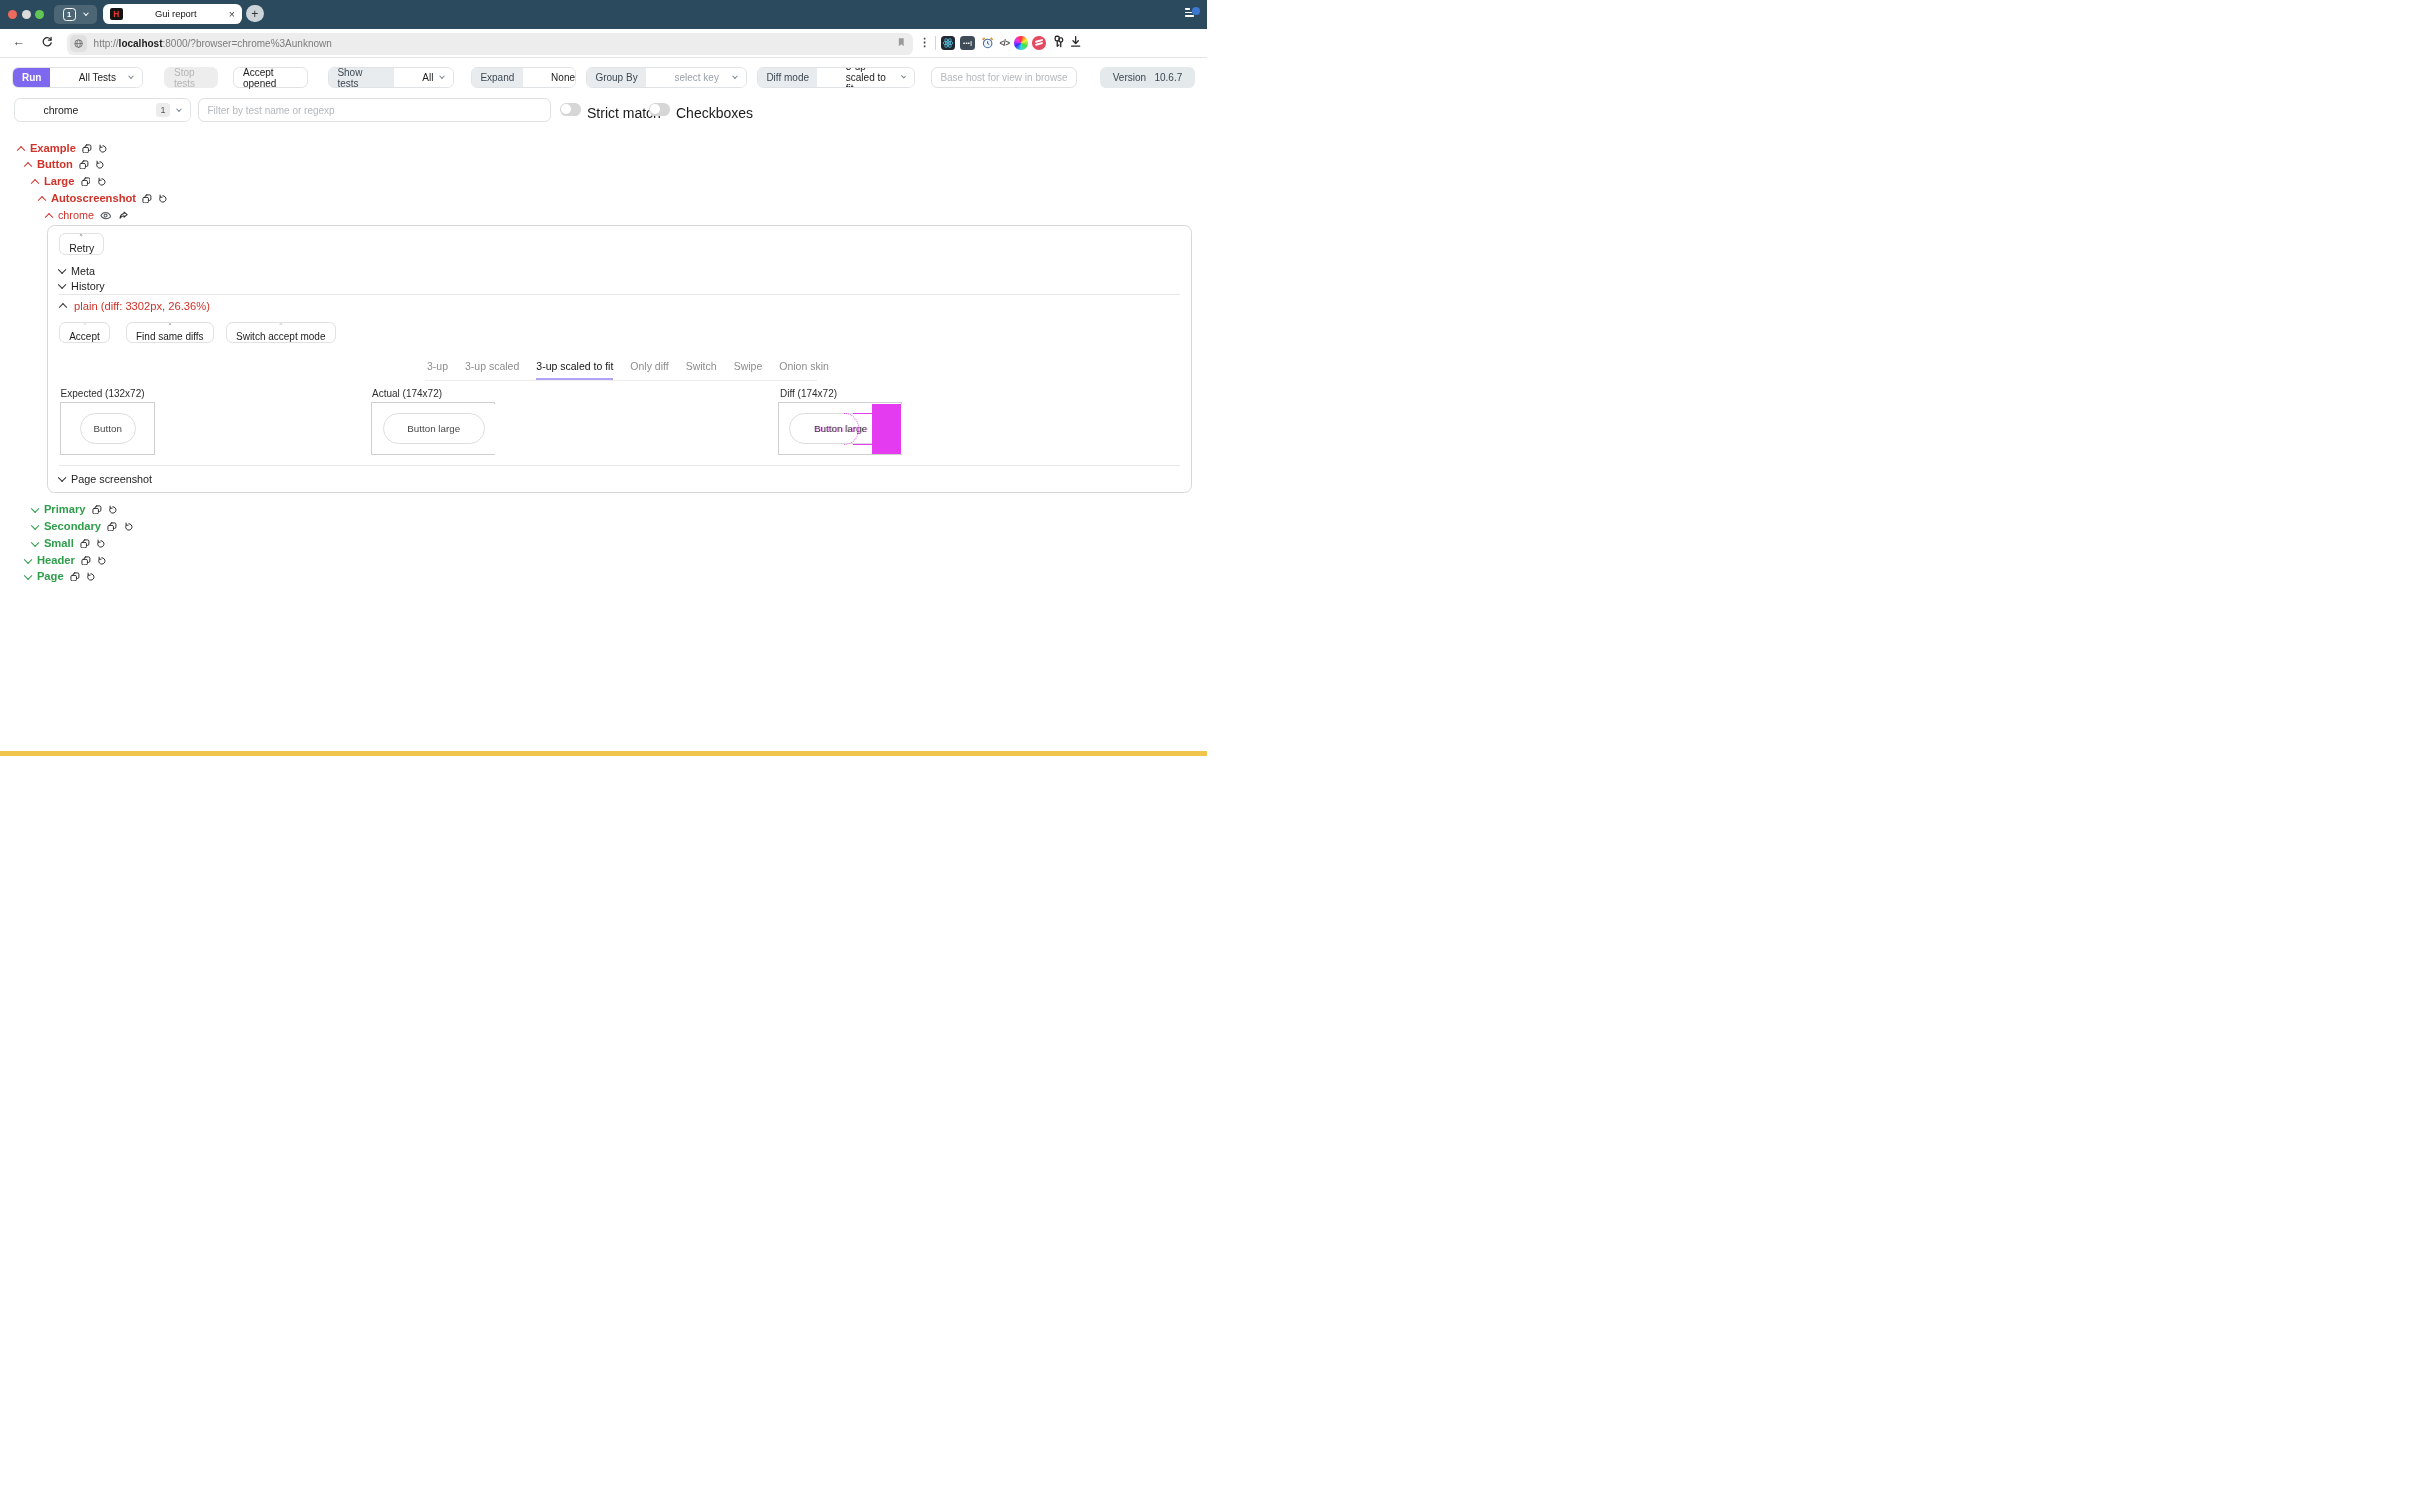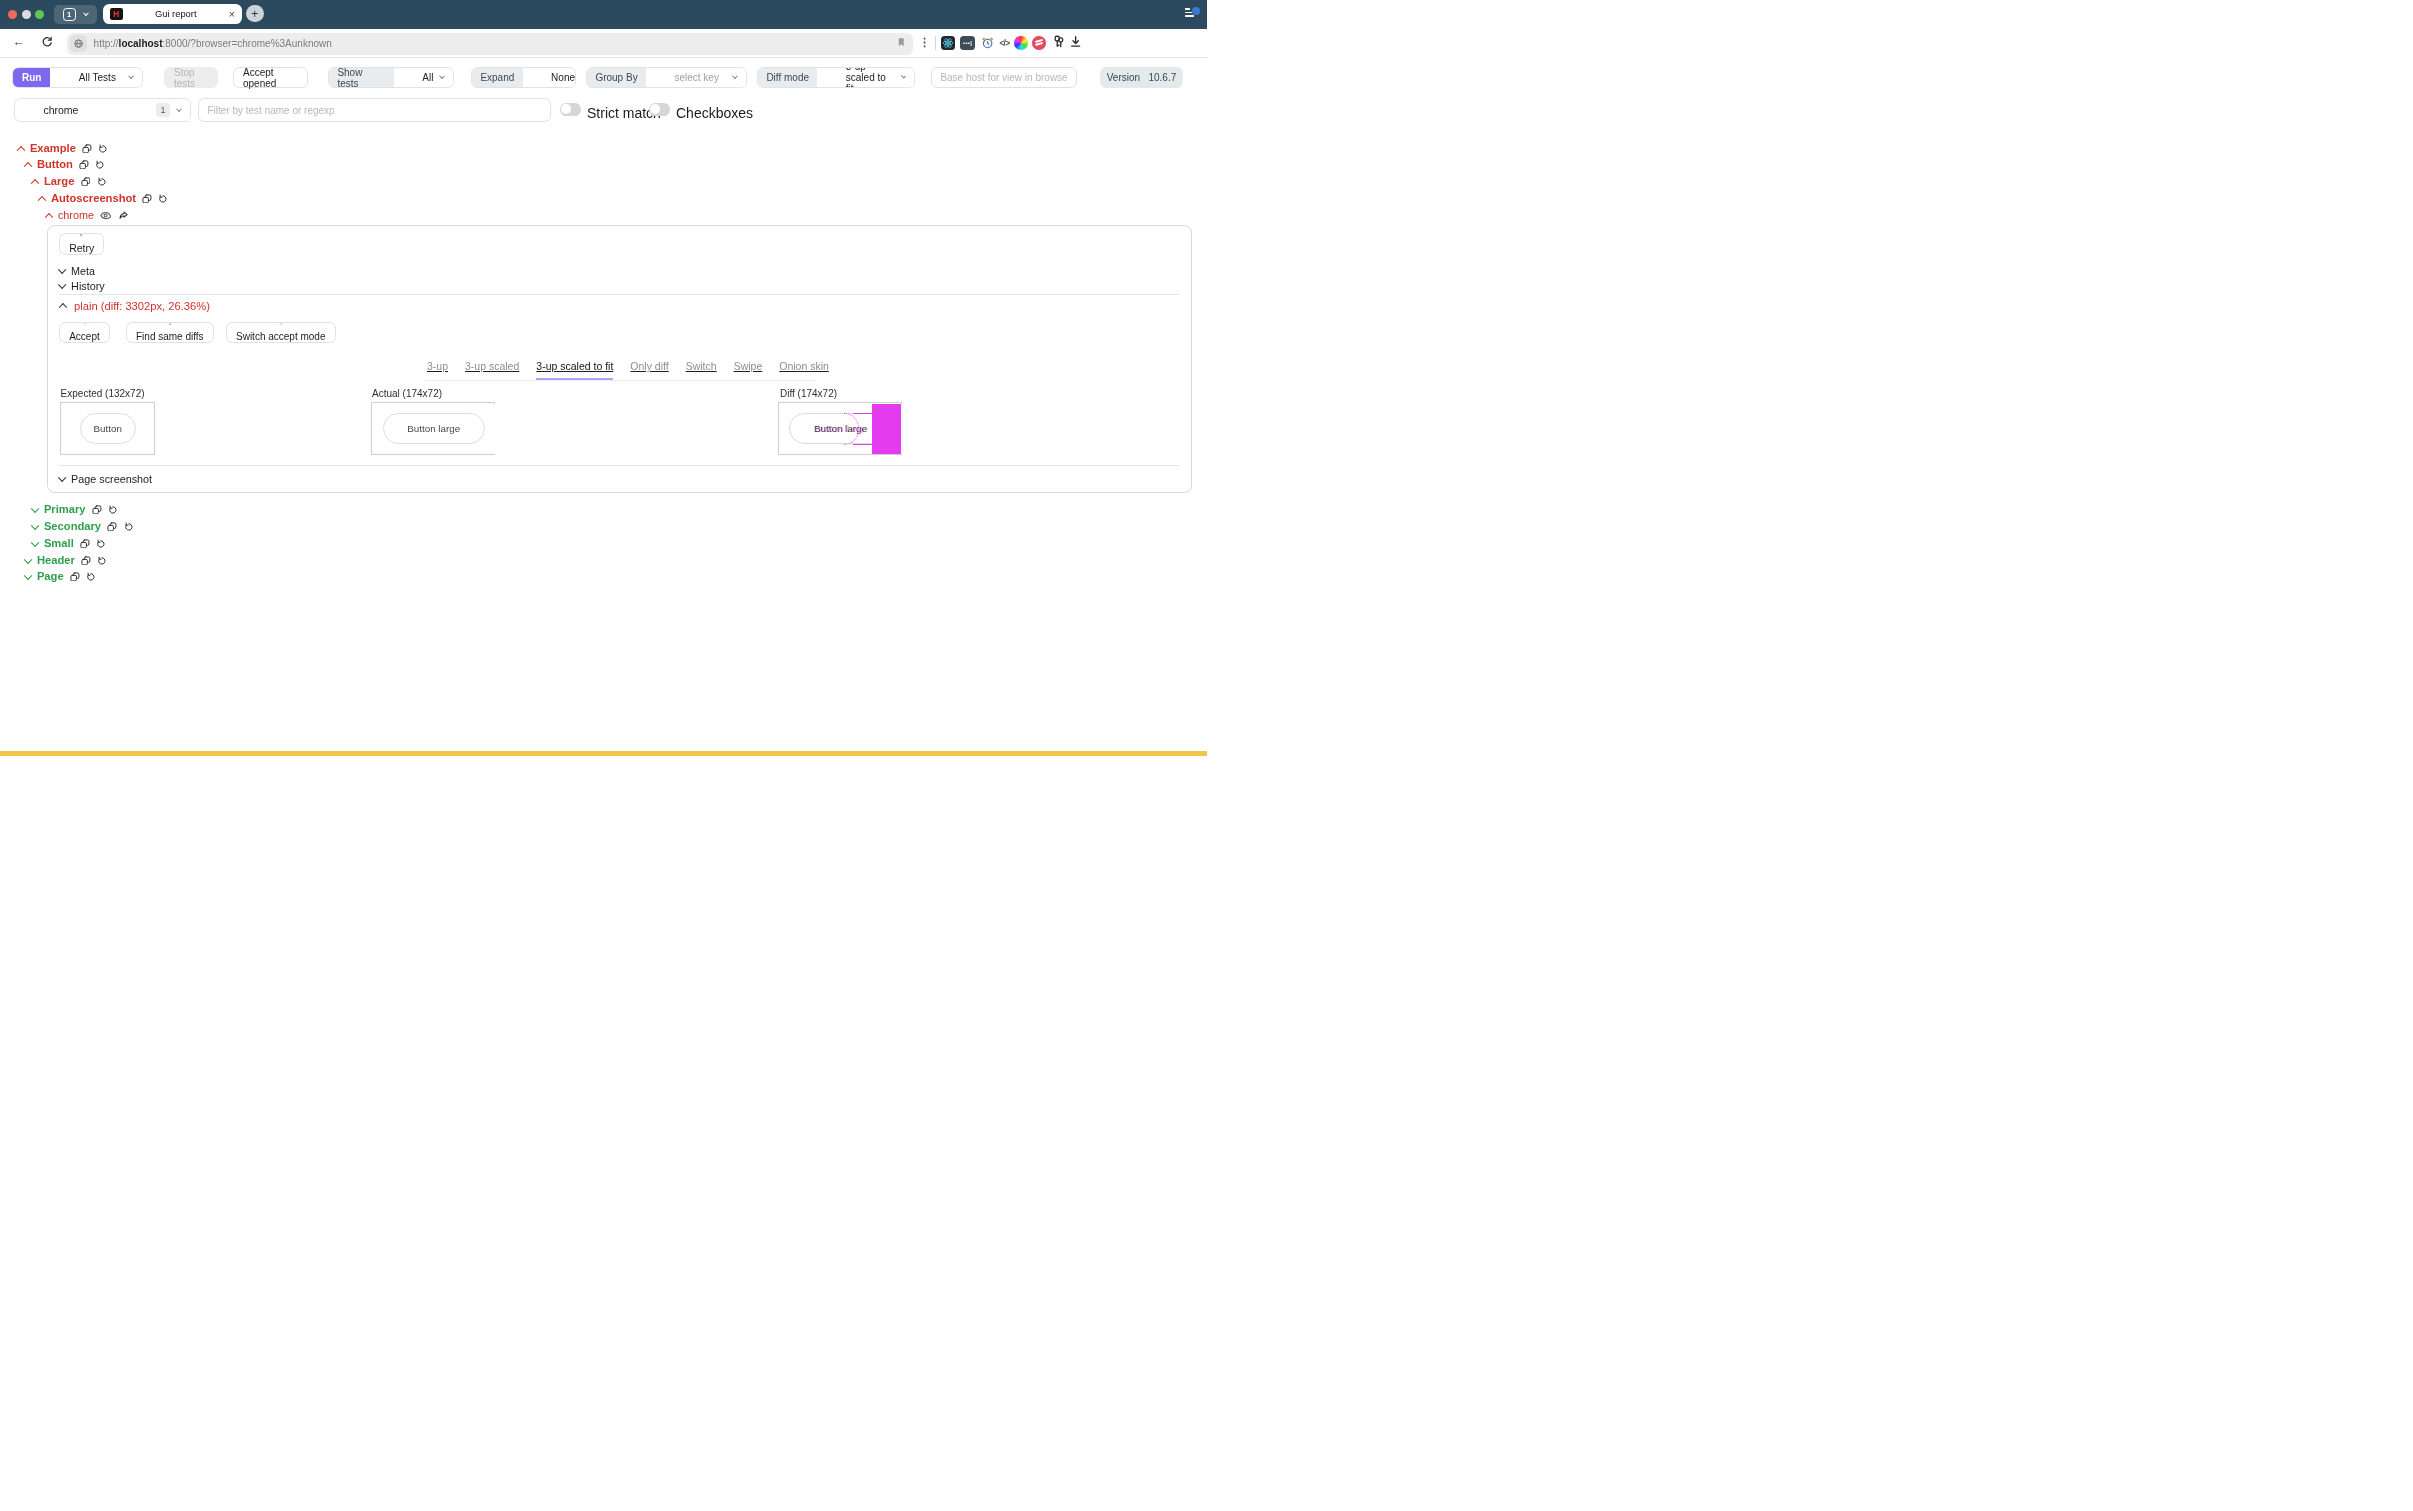--- a/index.html
+++ b/index.html
@@ -89,21 +89,21 @@
   
   .panel { position:absolute; left:47px; top:225px; width:1145px; height:268px;
     border:0.7px solid #d8d8d8; border-radius:7.7px; background:#fff; }
   .pbtn { position:absolute; display:flex; align-items:center; gap:5.6px; border:0.7px solid #e1e1e1;
     border-radius:6.3px; background:#fff; font-size:10px; color:#1d1d1d; padding:0 9px; height:21px;flex-direction:column; }
   .collab { position:absolute; display:flex; align-items:center; gap:6.3px; font-size:10.8px; color:#1d1d1d; }
   .collab .chv { color:#333; }
   .hr { position:absolute; left:11.2px; right:11.2px; height:0.7px; background:#e6e6e6; }
   .statehdr { position:absolute; left:12px; top:74px; display:flex; align-items:center; gap:8.4px; }
   .statehdr .ttl { color:#cf332a; font-size:11.2px; }
-  .difftabs { position:absolute; left:379px; top:134px; display:flex; gap:17px;text-decoration:underline; }
+  .difftabs { position:absolute; left:379px; top:134px; display:flex; gap:17px; }
   .dtab { font-size:10.5px; color:#8d8d8d; padding-bottom:6.3px; border-bottom:2.1px solid transparent; }
   .dtab.active { color:#141414; border-bottom-color:#b1a3f5; }
   .tabtrack { position:absolute; left:377px; top:154px; width:392px; height:1.4px; background:#ececec; }
   .caption { position:absolute; top:162px; font-size:10px; color:#2e2e2e; }
   .shot { position:absolute; top:176px; border:0.7px solid #cfcfcf; padding:0.7px; background:#fff; }
   .shotin { position:relative; background:#fff; height:50px; display:flex; align-items:center; justify-content:center; }
   .pill { border:0.7px solid #dedede; border-radius:15.4px; height:31px; display:flex; align-items:center;
     justify-content:center; font-size:9.8px; color:#484848; background:#fff; }
   .dpill { position:absolute; left:9.8px; top:9.8px; width:102px; height:31px; border:0.7px solid #dcdcdc;
     border-radius:15.4px; display:flex; align-items:center; justify-content:center; font-size:9.8px; color:#3f3f3f;
@@ -256,21 +256,21 @@
     <span class="seg-val" style="flex:1;justify-content:space-between">
       <span>3-up scaled to fit</span>
         <span class="chv down sm"></span>
     </span>
   </div>
 
   <div class="ctl inputc" style="left:931px;top:67px;width:146px">
     <input placeholder="Base host for view in browser" style="">
   </div>
 
-  <div class="ctl badgebox" style="left:1100px;top:67px;width:83px">
+  <div class="ctl badgebox" style="left:1100px;top:67px;width:95px">
     <span>Version</span>
     <span>10.6.7</span>
   </div>
 
   <div class="ctl grp row2" style="left:14px;top:98px;width:177px">
     <span class="seg-val" style="flex:1;justify-content:space-between;font-size:10.5px">
       <span>chrome</span>
       <span style="display:flex;align-items:center;gap:7px">
         <span class="cntbadge">1</span>
         <span class="chv down sm"></span>

